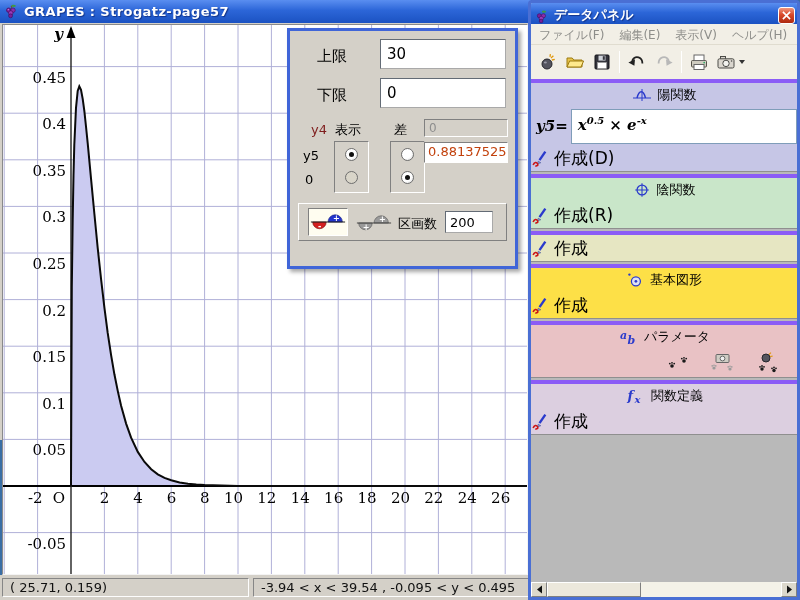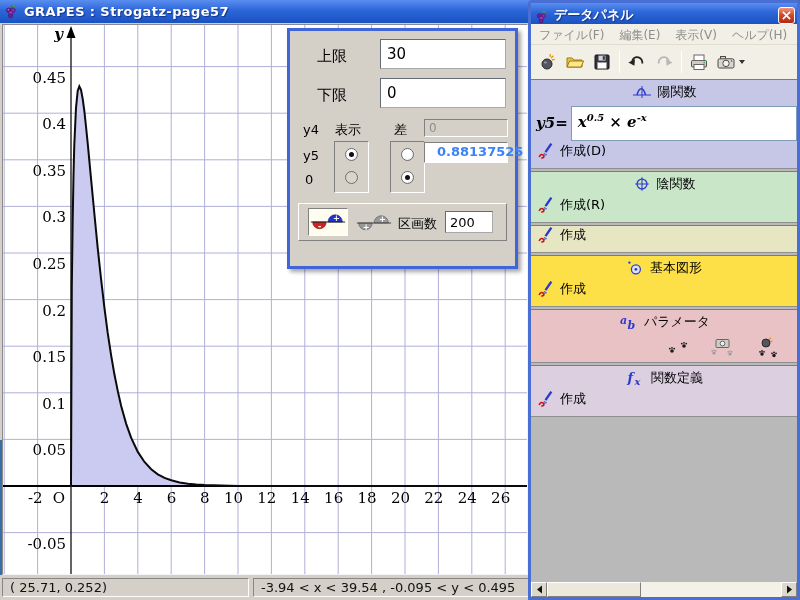--- a/index.html
+++ b/index.html
@@ -38,45 +38,45 @@
                border-right-color:#a9a9a9; font-size:15px; padding:0 6px; font-family:"DejaVu Sans",sans-serif; }
   .dlg-small-label { position:absolute; font-size:13px; color:#000; }
   .sunken-box { position:absolute; border:1px solid; border-color:#808080 #fff #fff #808080; }
   .radio { position:absolute; width:13px; height:13px; border-radius:50%; border:1px solid #6e6e6e;
            background:radial-gradient(circle at 35% 35%, #ffffff 55%, #cfcfcf);
            display:flex; align-items:center; justify-content:center; }
   .radio.dim { background:#d9d5c9; }
   .radio.checked::after { content:""; width:5px; height:5px; border-radius:50%; background:#101010; }
   .field-disabled { position:absolute; background:#d4d0c8; color:#8e8e8e; border:1px solid;
                     border-color:#808080 #fff #fff #808080; font-size:12px; padding:1px 4px; }
-  .field-result { position:absolute; background:#fff; color:#3b82f6; border:1px solid;
-                  border-color:#808080 #fff #fff #808080; font-size:13px; padding:1px 12px;font-weight:bold; }
+  .field-result { position:absolute; background:#fff; color:#c2410c; border:1px solid;
+                  border-color:#808080 #fff #fff #808080; font-size:13px; padding:1px 3px; }
   .raised-panel { position:absolute; border:1px solid; border-color:#fff #808080 #808080 #fff; }
   .wave-btn { position:absolute; width:40px; height:28px; background:#fffdf0;
               border:1px solid; border-color:#808080 #fff #fff #808080;
               display:flex; align-items:center; justify-content:center; }
   .wave-plain { position:absolute; }
 
   
   .panel { position:absolute; left:528px; top:0; width:272px; height:600px;
            border:3px solid #4a6fd4; border-radius:4px 4px 0 0; background:#b9b9b9; overflow:hidden; }
   .panel-titlebar { height:21px; background:linear-gradient(180deg,#5a8ef0 0%,#2c66d8 45%,#1b52c2 100%);
                     display:flex; align-items:flex-end; gap:5px; padding:0 2px 0 4px; }
   .panel-titlebar .tb-text { color:#fff; font-weight:bold; font-size:13px; text-shadow:1px 1px 1px #12348a; }
   .panel-menubar { height:21px; background:#f2efe6; display:flex; gap:15px; padding:3px 0 0 8px;
                    font-size:12px; color:#8e8e8a; border-bottom:1px solid #e0dccf; }
   .panel-toolbar { height:34px; background:#f2efe6; display:flex; align-items:center; gap:7px; padding:0 7px; }
   .tool-sep { width:1px; height:22px; background:#c9c5b8; border-right:1px solid #fff; }
   .tool-btn { display:flex; align-items:center; }
 
-  .section { border-top:1px solid #8b5cf6; border-bottom:1px solid #8f8f8f; margin-bottom:2px; }
+  .section { border-top:4px solid #8b5cf6; border-bottom:1px solid #8f8f8f; margin-bottom:2px; }
   .sec-header { height:24px; display:flex; align-items:center; justify-content:center; gap:6px;
                 font-size:13px; color:#000; }
-  .create-row { height:26px; display:flex; align-items:flex-start; gap:6px; padding:0 6px;
-                font-size:13px; color:#000; }
+  .create-row { height:26px; display:flex; align-items:center; gap:6px; padding:0 0;
+                font-size:17px; color:#000; }
   .s-explicit { background:#c6c6e6; }
   .s-implicit { background:#c9e6c9; }
   .s-curve    { background:#e6e6c2; }
   .s-shape    { background:#fde047; }
   .s-param    { background:#e9c2c5; }
   .s-funcdef  { background:#dccfe0; }
   .formula-row { height:38px; display:flex; align-items:center; padding-left:5px; }
   .lhs { font-family:"DejaVu Serif",serif; font-style:italic; font-weight:bold; font-size:15px; }
   .formula-box { flex:1; height:35px; margin-left:3px; background:#fff; border:1px solid #7f9db9;
                  font-family:"DejaVu Serif",serif; font-style:italic; font-weight:bold; font-size:15px;
@@ -169,33 +169,33 @@
         <text x="63" y="337.20000000000005" text-anchor="end" fill="#000" font-size="15" font-family="DejaVu Serif, serif">0.15</text>
         <text x="63" y="383.8" text-anchor="end" fill="#000" font-size="15" font-family="DejaVu Serif, serif">0.1</text>
         <text x="63" y="430.4" text-anchor="end" fill="#000" font-size="15" font-family="DejaVu Serif, serif">0.05</text>
         <text x="63" y="523.6" text-anchor="end" fill="#000" font-size="15" font-family="DejaVu Serif, serif">-0.05</text>
         <text x="62" y="478" text-anchor="end" fill="#000" font-size="15" font-family="DejaVu Serif, serif">O</text>
         <text x="60" y="14" text-anchor="end" fill="#000" font-size="15" font-family="DejaVu Serif, serif" font-style="italic" font-weight="bold">y</text>
       </svg>
   </div>
 
   <div class="main-status">
-    <div class="status-panel status-left">( 25.71, 0.252)</div>
+    <div class="status-panel status-left">( 25.71, 0.159)</div>
     <div class="status-panel status-right">-3.94 &lt; x &lt;  39.54 , -0.095 &lt; y &lt;  0.495</div>
   </div>
 </div>
 
 <div class="dialog">
   <div class="dlg-body">
     <span class="dlg-label" style="left:27px; top:16px;">上限</span>
     <input class="dlg-input" style="left: 90px; top: 8px; width: 126px; height: 30px;" value="30">
     <span class="dlg-label" style="left:27px; top:55px;">下限</span>
     <input class="dlg-input" style="left: 90px; top: 47px; width: 126px; height: 30px;" value="0">
 
-    <span class="dlg-small-label" style="left:13px; top:91px; color:#000000;text-align:center;">y4</span>
+    <span class="dlg-small-label" style="left:21px; top:91px; color:#7f1d1d;text-align:center;">y4</span>
     <span class="dlg-small-label" style="left:45px; top:90px;">表示</span>
     <span class="dlg-small-label" style="left:104px; top:90px;">差</span>
     <div class="field-disabled" style="left:134px; top:88px; width:84px; height:18px;">0</div>
 
     <span class="dlg-small-label" style="left:13px; top:117px;">y5</span>
     <span class="dlg-small-label" style="left:15px; top:141px;">0</span>
 
     <div class="sunken-box" style="left:44px; top:110px; width:35px; height:52px;">
       <div class="radio checked" style="left:10px; top:6px;"></div>
       <div class="radio dim" style="left:10px; top:29px;"></div>

